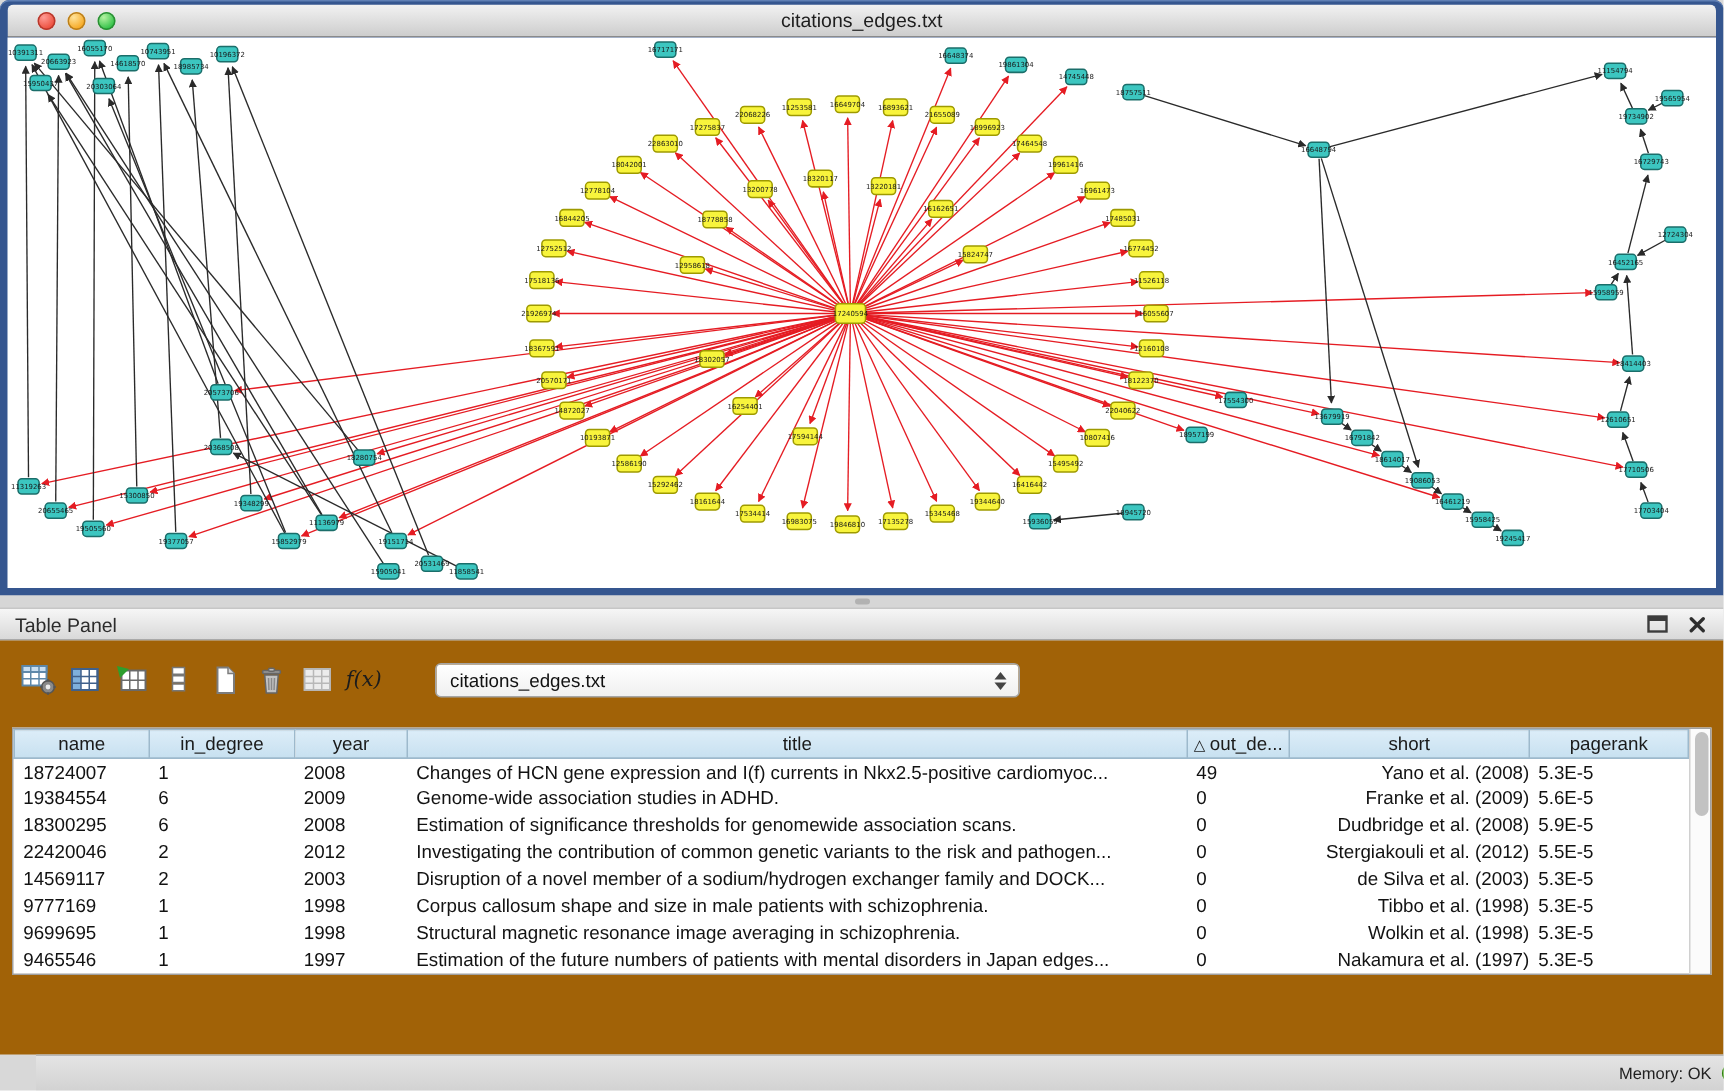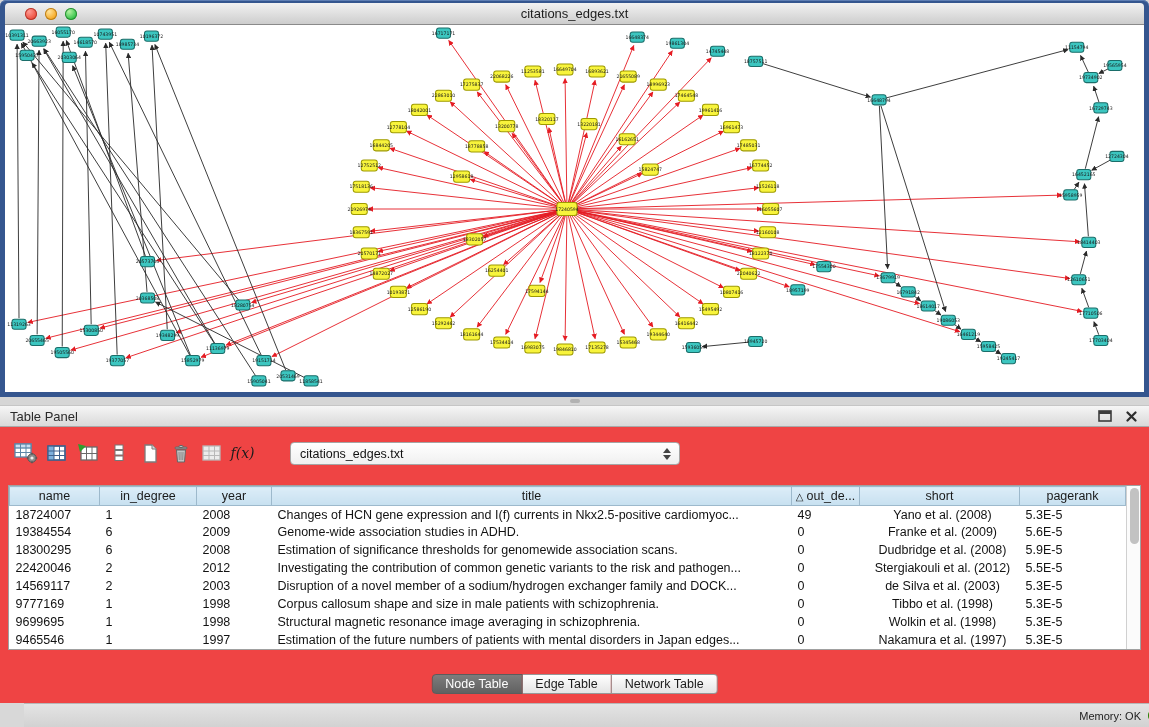--- a/index.html
+++ b/index.html
@@ -29,21 +29,21 @@
   .splitter .grip { position:absolute; left:50%; top:2px; width:10px; height:4px; margin-left:-5px;
     border-radius:2px; background:#b2b2b2; }
 
   
   .panel-header { position:absolute; top:405px; left:0; width:1149px; height:22px;
     background:linear-gradient(#f6f6f6,#d9d9d9); border-top:1px solid #c6c6c6; border-bottom:1px solid #a9a9a9; }
   .panel-header .ph-title { position:absolute; left:10px; top:3px; font-size:13px; color:#2b2b2b; }
   .ph-icons { position:absolute; right:12px; top:4px; display:flex; gap:14px; align-items:center; }
   .ph-icons svg { display:block; }
 
-  .panel-body { position:absolute; top:427px; left:0; width:1149px; height:276px; background:#ef4444;padding-left:8px; }
+  .panel-body { position:absolute; top:427px; left:0; width:1149px; height:276px; background:#a16207;padding-left:8px; }
 
   
   .toolbar { position:absolute; top:10px; left:10px; height:32px; display:flex; align-items:center; }
   .tbtn { width:31px; height:28px; display:flex; align-items:center; justify-content:center;
     background:transparent; border:none; }
   .fx { font-family:"DejaVu Serif", serif; font-style:italic; font-size:14px; color:#1c1c1c; }
   .combo { position:absolute; top:15px; left:290px; width:390px; height:23px;
     background:linear-gradient(#ffffff,#f0f0f0); border:1px solid #a5a5a5; border-radius:4px; }
   .combo .combo-text { position:absolute; left:9px; top:4px; font-size:12.5px; color:#111; }
   .combo .combo-arrows { position:absolute; right:5px; top:3px; width:14px; height:16px; }
@@ -53,21 +53,21 @@
 
   
   .table-area { position:absolute; top:58px; left:8px; width:1133px; height:165px;
     background:#fff; border:1px solid #a0a0a0; display:flex; }
   table.data { border-collapse:collapse; table-layout:fixed; width:1116px; }
   table.data th { height:19px; background:linear-gradient(#dcedf8,#c7e0f0); border:1px solid #9db9cc;
     font-size:12.5px; font-weight:normal; color:#1a1a1a; text-align:center; overflow:hidden; white-space:nowrap; }
   table.data td { height:16px; font-size:12.5px; color:#121212; white-space:nowrap; overflow:hidden; padding:0 0 0 6px; }
   td.c0 { padding-left:5px; } td.c1 { padding-left:14px; } td.c2 { padding-left:6px; }
   td.c3 { padding-left:6px;margin-left:12px; } td.c4 { padding-left:6px; }
-  td.c5 { text-align:center; padding-left:0; } td.c6 { padding-left:12px;margin-left:6px; }
+  td.c5 { text-align:right; padding-left:0; } td.c6 { padding-left:12px;margin-left:6px; }
   .sort-tri { margin-right:3px; font-size:10px; }
   .vscroll { width:15px; background:#fbfbfb; border-left:1px solid #d0d0d0; position:relative; }
   .vthumb { position:absolute; top:2px; left:3px; width:9px; height:56px; border-radius:5px; background:#c2c2c2; }
 
   
   .tabs { position:absolute; top:247px; left:50%; transform:translateX(-50%); height:20px; display:flex; }
   .tab { height:20px; padding:0 13px; font-size:12.5px; line-height:19px;
     background:linear-gradient(#ffffff,#e4e4e4); border:1px solid #979797; border-left:none; color:#1c1c1c; }
   .tab.first { border-left:1px solid #5c5c5c; border-radius:4px 0 0 4px; }
   .tab.last { border-radius:0 4px 4px 0; }
@@ -836,25 +836,20 @@
               <td class="c5">Nakamura et al. (1997)</td>
               <td class="c6">5.3E-5</td>
             </tr>
           </tbody>
       </table>
       <div class="vscroll">
         <div class="vthumb"></div>
       </div>
     </div>
 
-    <div class="tabs">
-      <button class="tab first active">Node Table</button>
-      <button class="tab">Edge Table</button>
-      <button class="tab last">Network Table</button>
-    </div>
   </div>
 
   <div class="statusbar">
     <span class="mem-label">Memory: OK</span>
     <span class="mem-dot"></span>
   </div>
 
 </div>
 
 </body></html>

